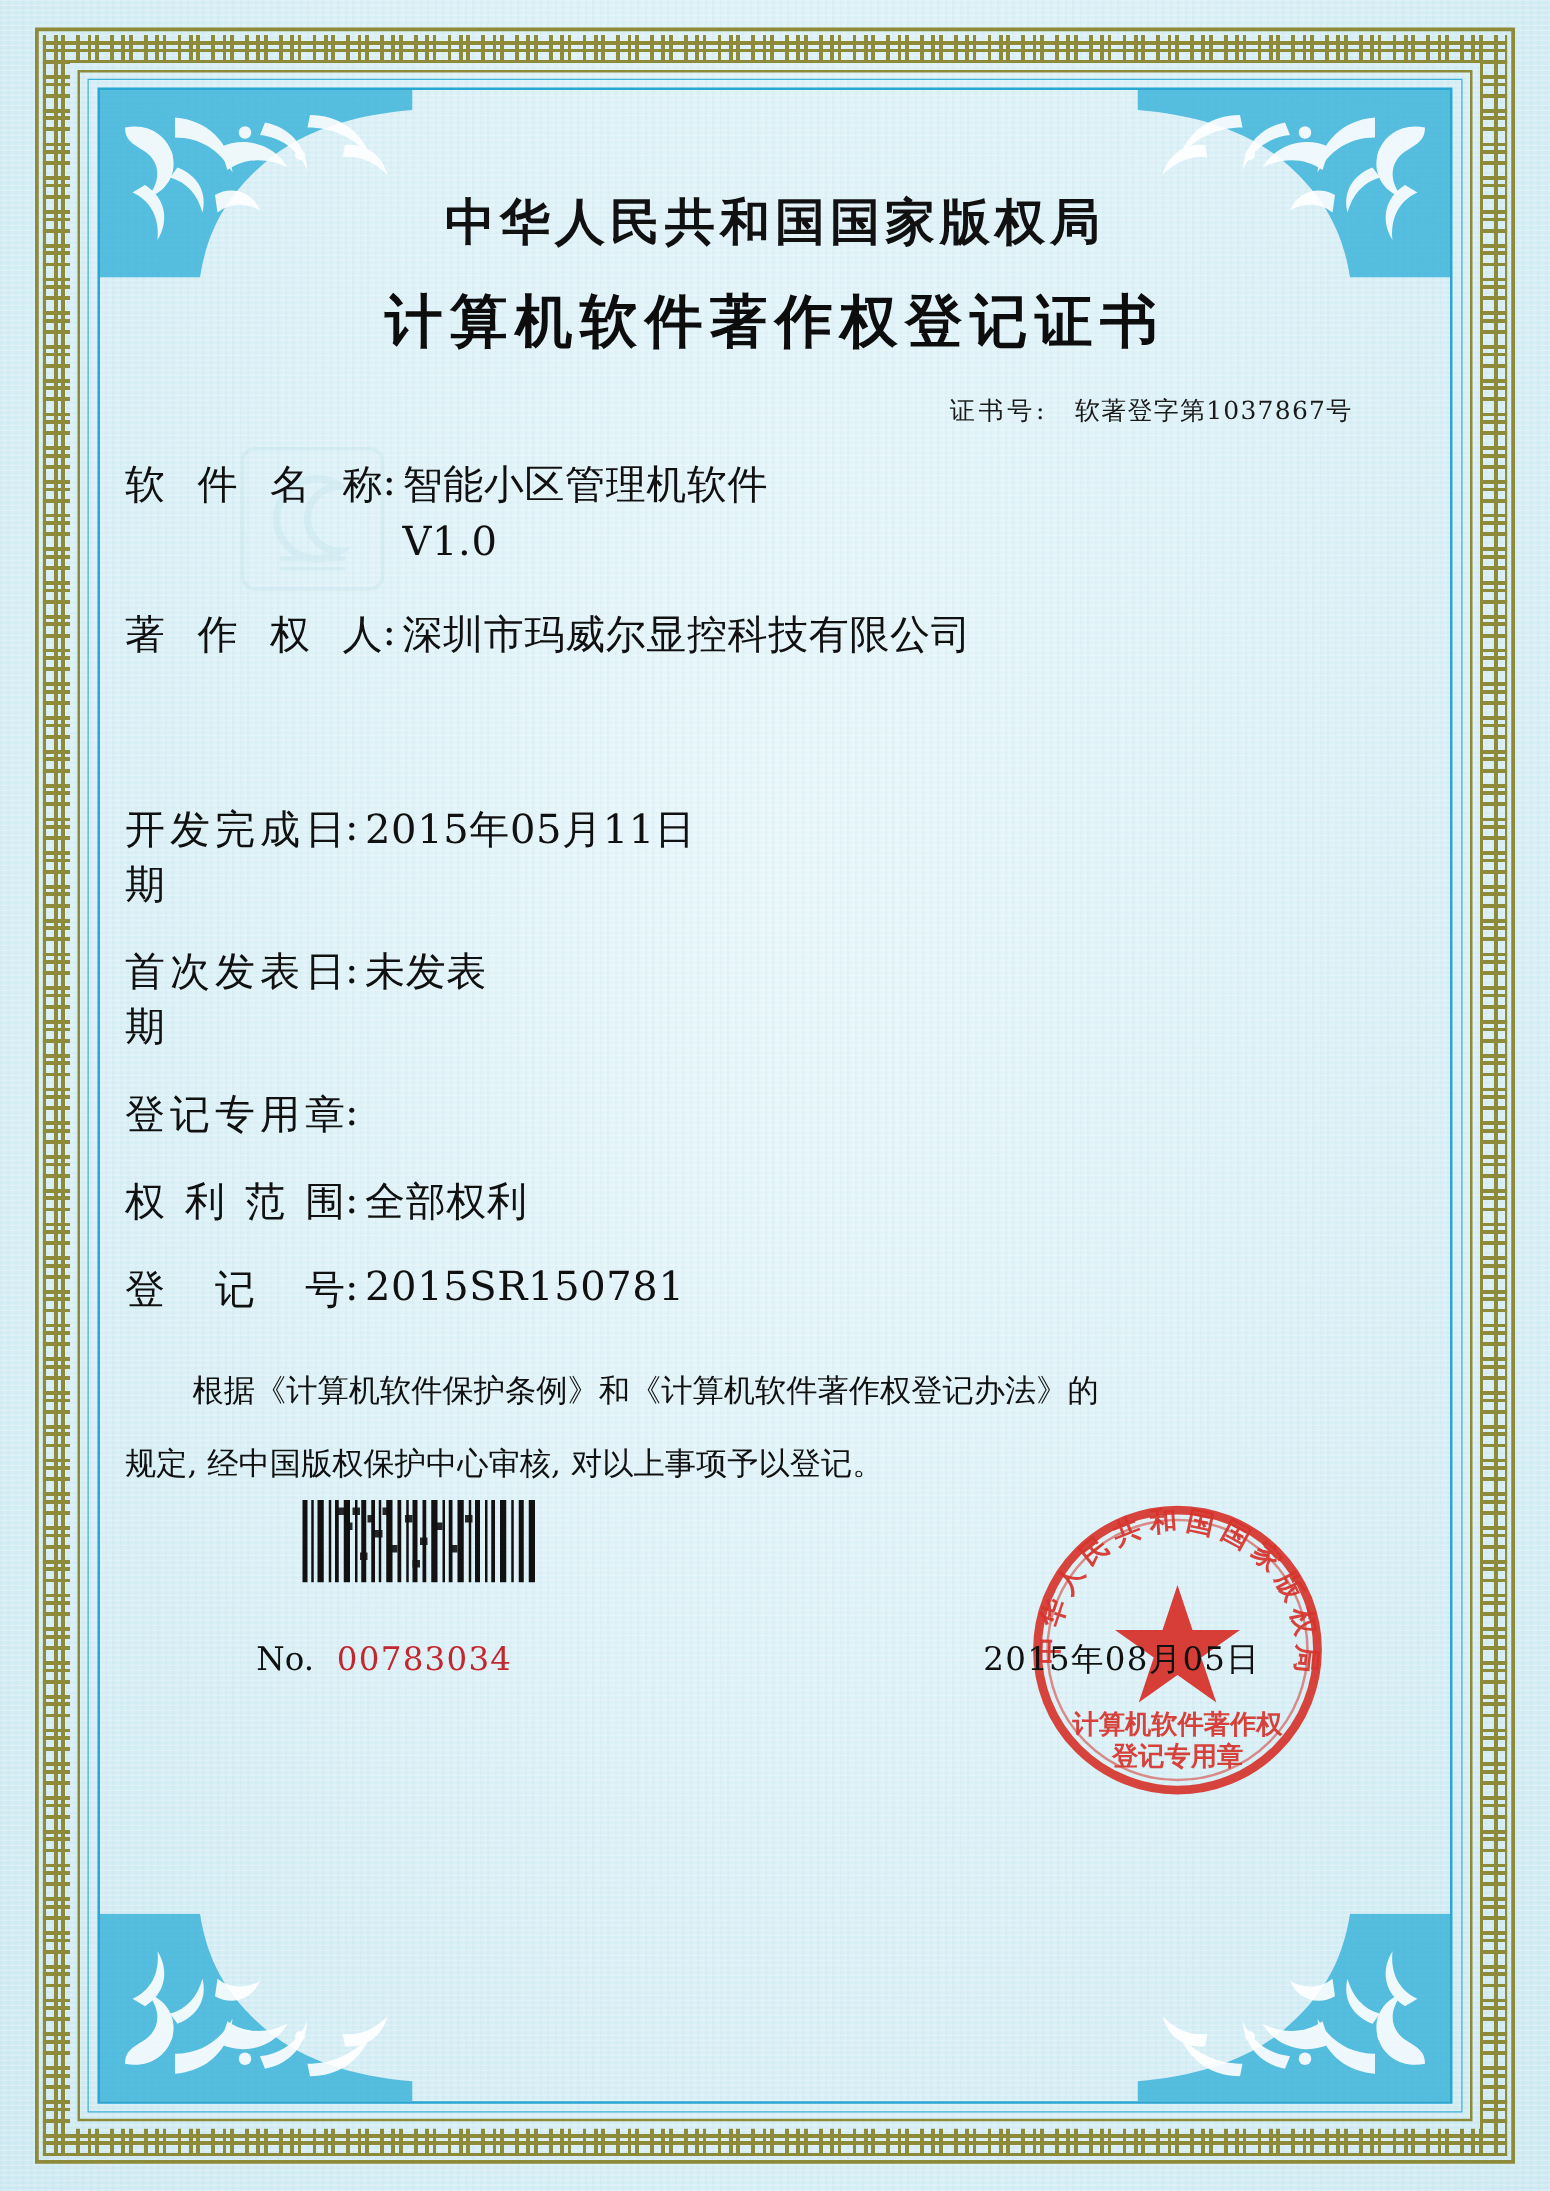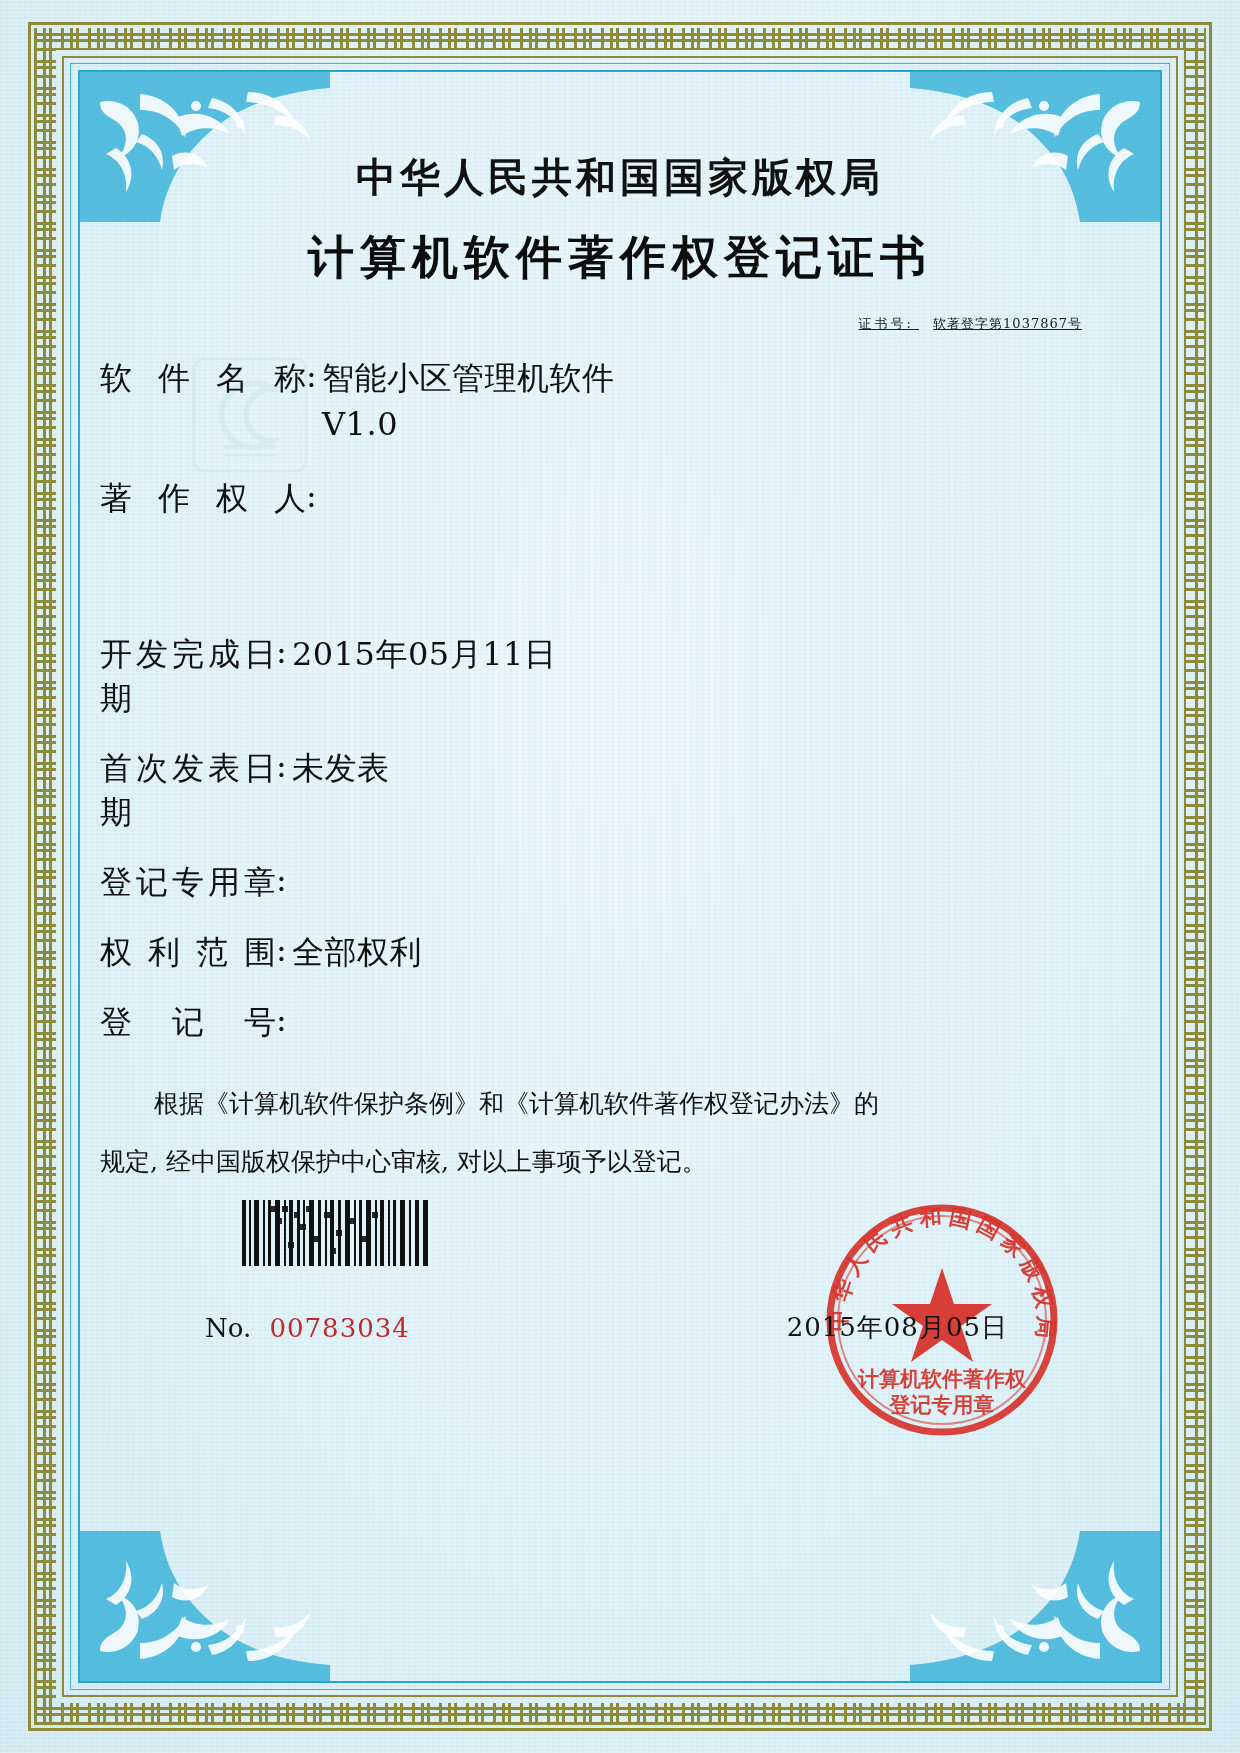--- a/index.html
+++ b/index.html
@@ -113,24 +113,23 @@
     font-weight:bold;
     letter-spacing:6px;
     color:#0d0d0d;
     margin-top:22px;
     font-family:"DejaVu Serif", serif;
   }
   .cert-no{
     text-align:right;
     margin-top:26px;
     padding-right:58px;
-    font-size:13px;
+    font-size:20px;
     color:#1a1a1a;
     letter-spacing:1px;
-    text-decoration:underline;
   }
   .cert-no .label{letter-spacing:3px;}
   .cert-no .value{margin-left:14px;}
 
   .field-block{margin-top:24px;}
   .field{
     display:flex;
     align-items:flex-start;
     margin-bottom:30px;
     font-size:32px;
@@ -325,20 +324,21 @@
         <span class="f-colon">:</span>
         <span class="f-value">
           <span>智能小区管理机软件</span>
           <span class="v2">V1.0</span>
         </span>
       </div>
 
       <div class="field" style="margin-top:34px">
         <span class="f-label">著作权人</span>
         <span class="f-colon">:</span>
+        <span class="f-value">深圳市玛威尔显控科技有限公司</span>
       </div>
     </div>
 
     <div class="spacer-gap"></div>
 
     <div class="field-block">
       <div class="field field-tight">
         <span class="f-label">开发完成日期</span>
         <span class="f-colon">:</span>
         <span class="f-value">2015年05月11日</span>
@@ -353,20 +353,21 @@
         <span class="f-colon">:</span>
       </div>
       <div class="field field-tight">
         <span class="f-label">权利范围</span>
         <span class="f-colon">:</span>
         <span class="f-value">全部权利</span>
       </div>
       <div class="field field-tight">
         <span class="f-label">登记号</span>
         <span class="f-colon">:</span>
+        <span class="f-value">2015SR150781</span>
       </div>
     </div>
 
     <div class="statement">
       <span class="l1">根据《计算机软件保护条例》和《计算机软件著作权登记办法》的</span>
       <span class="l2">规定, 经中国版权保护中心审核, 对以上事项予以登记。</span>
     </div>
   </div>
 
   <div class="barcode-wrap">

